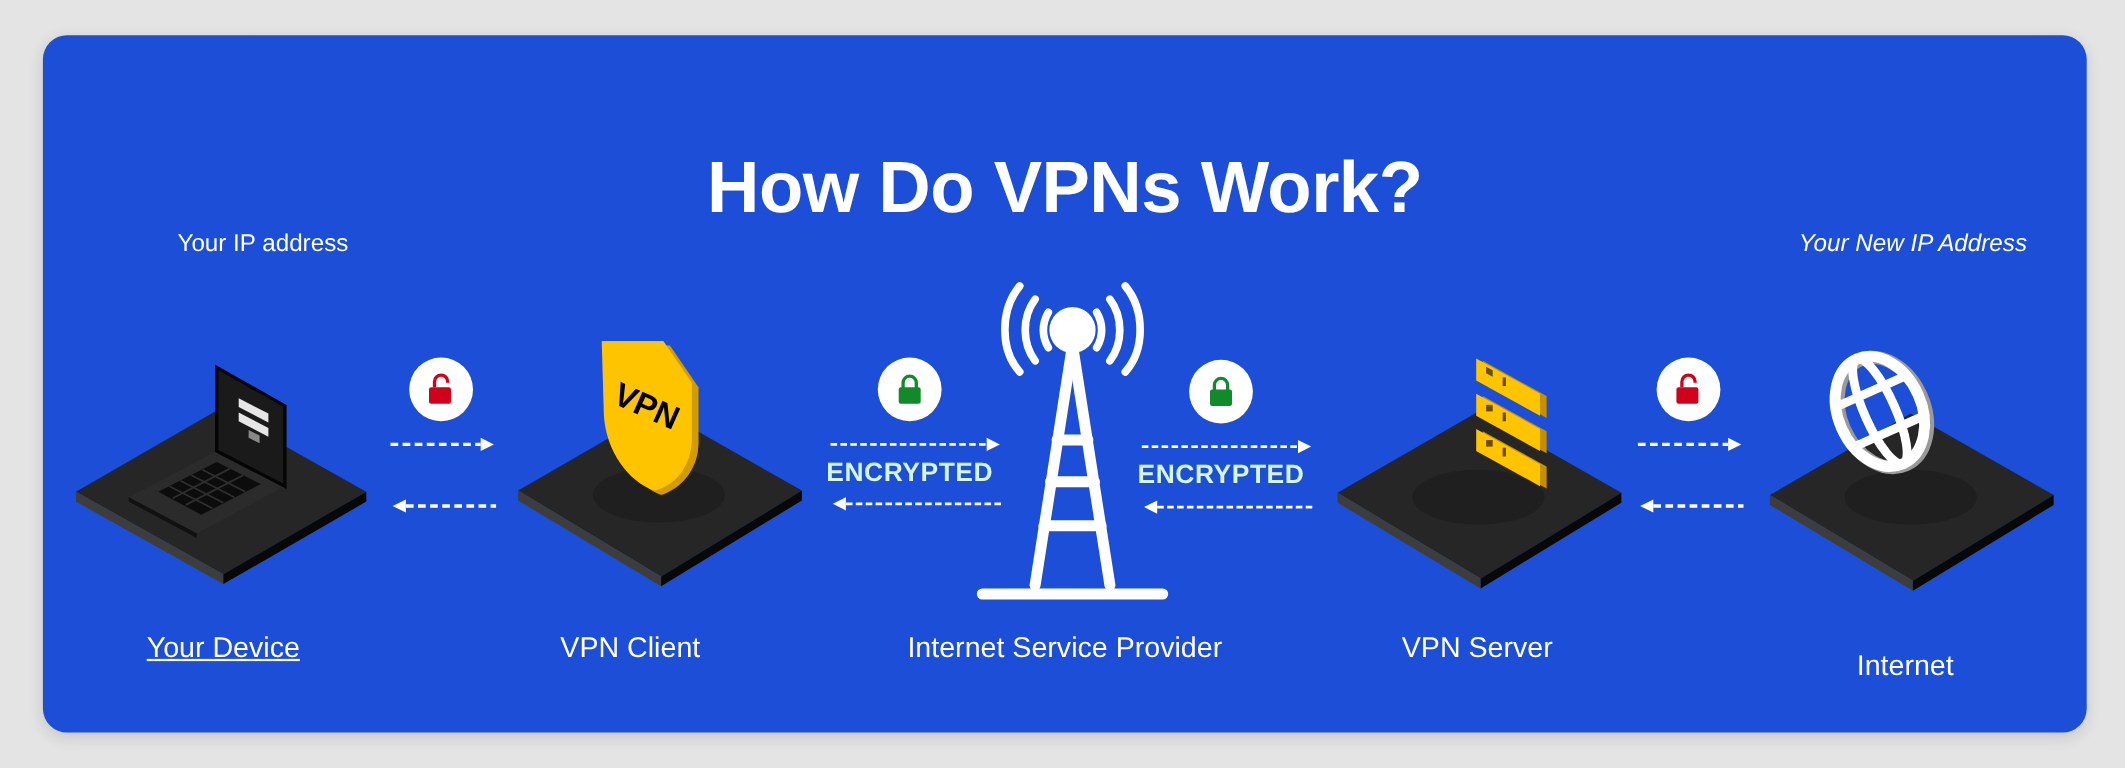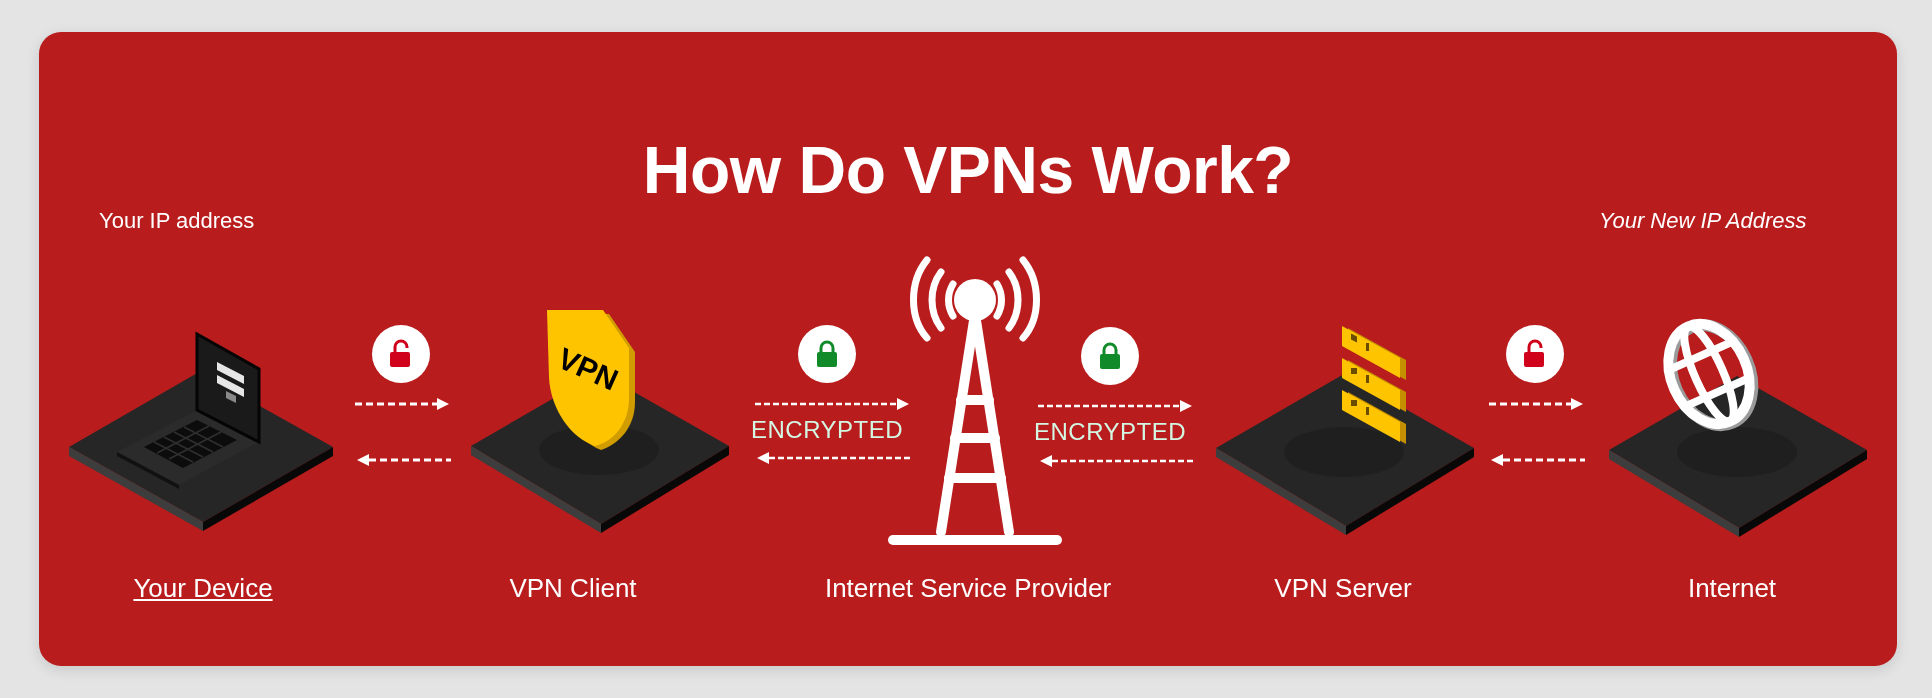--- a/index.html
+++ b/index.html
@@ -4,36 +4,36 @@
 <style>
   html, body { margin:0; padding:0; }
   body {
     width:1932px; height:698px; overflow:hidden;
     background:#e4e4e4;
     font-family:"Liberation Sans", "DejaVu Sans", sans-serif;
     position:relative;
   }
   .card {
     position:absolute; left:39px; top:32px; width:1858px; height:634px;
-    background:#b91c1c; border-radius:22px;
+    background:#1d4ed8; border-radius:22px;
     box-shadow:0 4px 14px rgba(0,0,0,0.12);
   }
   .title {
     position:absolute; left:0; right:0; top:100px; text-align:center;
     color:#fff; font-weight:bold; font-size:66px; letter-spacing:-0.5px;
   }
   .ip-label {
-    position:absolute; color:#fff; font-size:22px; text-align:left; line-height:33px;
+    position:absolute; color:#fff; font-size:22px; text-align:center; line-height:33px;
   }
   .node-label {
     position:absolute; color:#fff; font-size:26px; text-align:center; top:541px;
     width:340px; margin-left:-170px;
   }
   .enc-label {
-    position:absolute; color:#d4f7e4; font-size:24px; font-weight:normal; letter-spacing:0.5px;
+    position:absolute; color:#d4f7e4; font-size:24px; font-weight:bold; letter-spacing:0.5px;
     text-align:center; width:160px; margin-left:-80px;
   }
   .lock-badge {
     position:absolute; width:58px; height:58px; border-radius:50%; background:#fff;
     margin-left:-29px; display:flex; align-items:center; justify-content:center;
   }
   .arrow { position:absolute; }
   .icon-svg { position:absolute; }
 </style>
 </head>
@@ -202,15 +202,15 @@
   </svg>
   <svg class="arrow" style="left:1448px; top:420px;" width="100" height="16">
     <polygon points="16,2 4,8 16,14" fill="#fff"></polygon>
     <line x1="16" y1="8" x2="98" y2="8" stroke="#fff" stroke-width="3" stroke-dasharray="7,4"></line>
   </svg>
 
   <div class="node-label" style="left:164px;text-decoration:underline;">Your Device</div>
   <div class="node-label" style="left:534px;">VPN Client</div>
   <div class="node-label" style="left:929px;">Internet Service Provider</div>
   <div class="node-label" style="left:1304px;">VPN Server</div>
-  <div class="node-label" style="left:1693px;">Internet</div>
+  <div class="node-label" style="left:1693px;margin-top:17px;">Internet</div>
 
 </div>
 
 </body></html>

